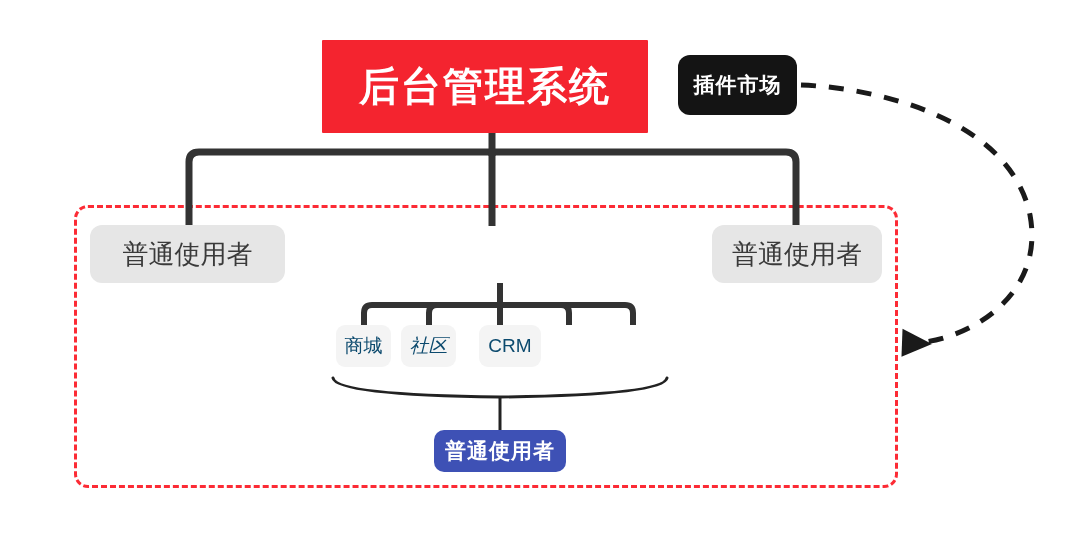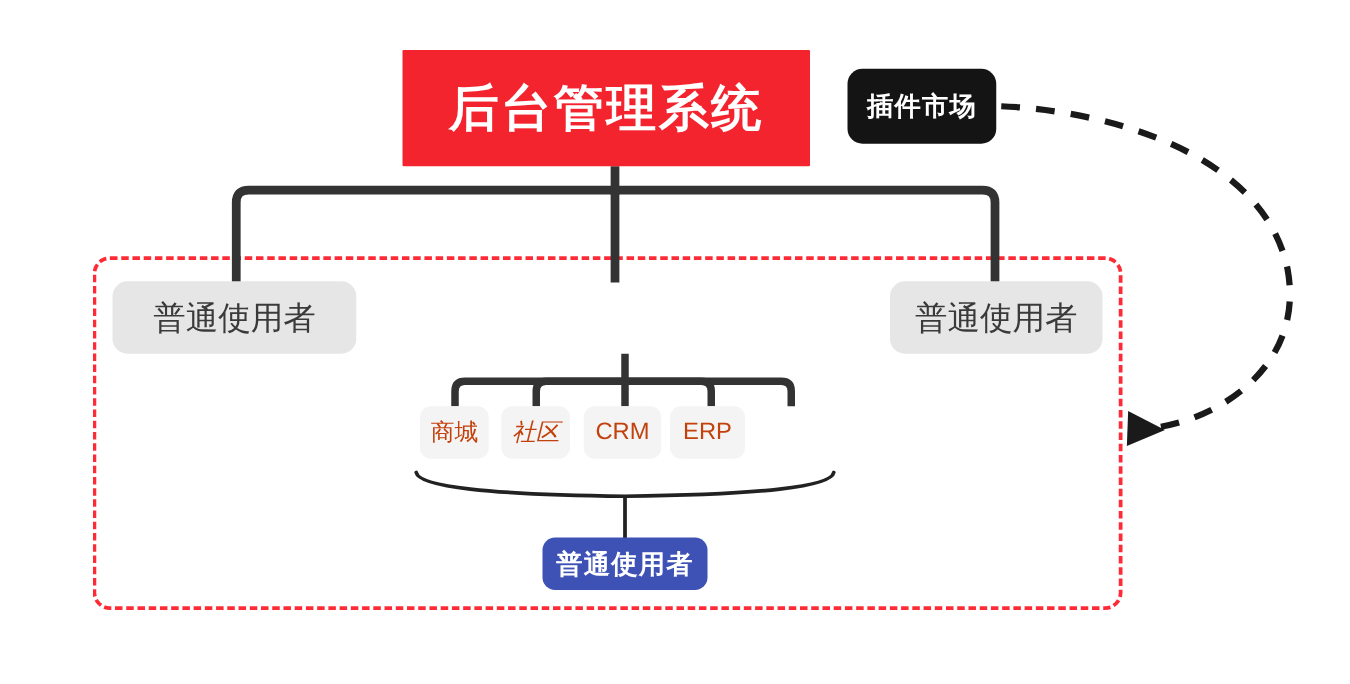--- a/index.html
+++ b/index.html
@@ -73,30 +73,30 @@
     border-radius: 12px;
     height: 58px;
   }
   .gray-node.n1 { left: 90px;  top: 225px; width: 195px; }
   .gray-node.n2 { left: 374px; top: 225px; width: 252px; }
   .gray-node.n3 { left: 712px; top: 225px; width: 170px; }
 
   
   .tag-node {
     background: #f4f4f4;
-    color: #c2410c;
+    color: #0c4a6e;
     font-size: 19px;
     font-weight: 400;
     border-radius: 9px;
     top: 325px;
     height: 42px;
   }
   .tag-node.t0 { left: 336px; width: 55px; }
   .tag-node.t1 { left: 401px; width: 55px; font-style: italic; }
-  .tag-node.t2 { left: 467px; width: 62px; }
+  .tag-node.t2 { left: 479px; width: 62px; }
   .tag-node.t3 { left: 536px; width: 60px; }
   .tag-node.t4 { left: 602px; width: 63px; }
 
   
   .blue-node {
     left: 434px;
     top: 430px;
     width: 132px;
     height: 42px;
     background: #3e51b5;
@@ -153,17 +153,16 @@
   <div class="node root-node">后台管理系统</div>
 
   <div class="node dark-node">插件市场</div>
 
   <div class="node gray-node n1">普通使用者</div>
   <div class="node gray-node n3">普通使用者</div>
 
   <div class="node tag-node t0">商城</div>
   <div class="node tag-node t1">社区</div>
   <div class="node tag-node t2">CRM</div>
-  <div class="node tag-node t3">ERP</div>
 
   <div class="node blue-node">普通使用者</div>
 
 </div>
 
 </body></html>

